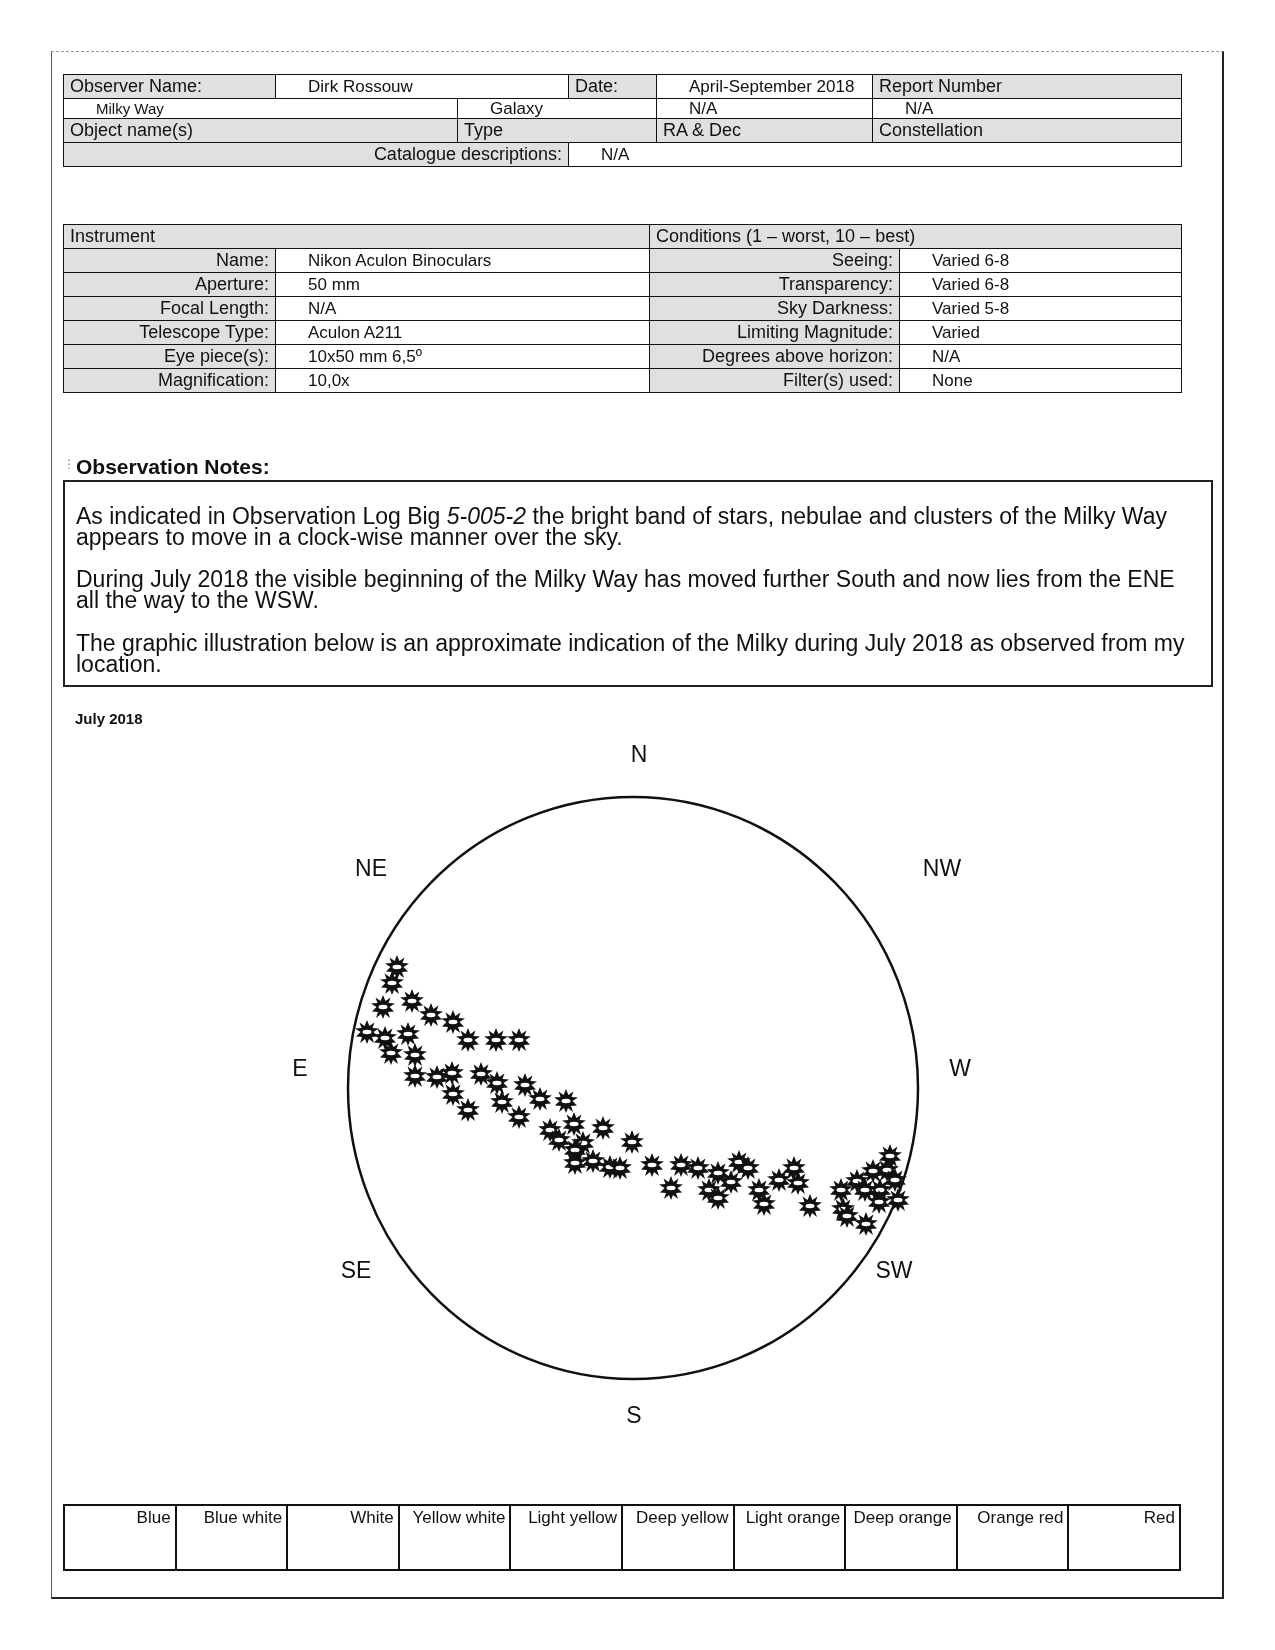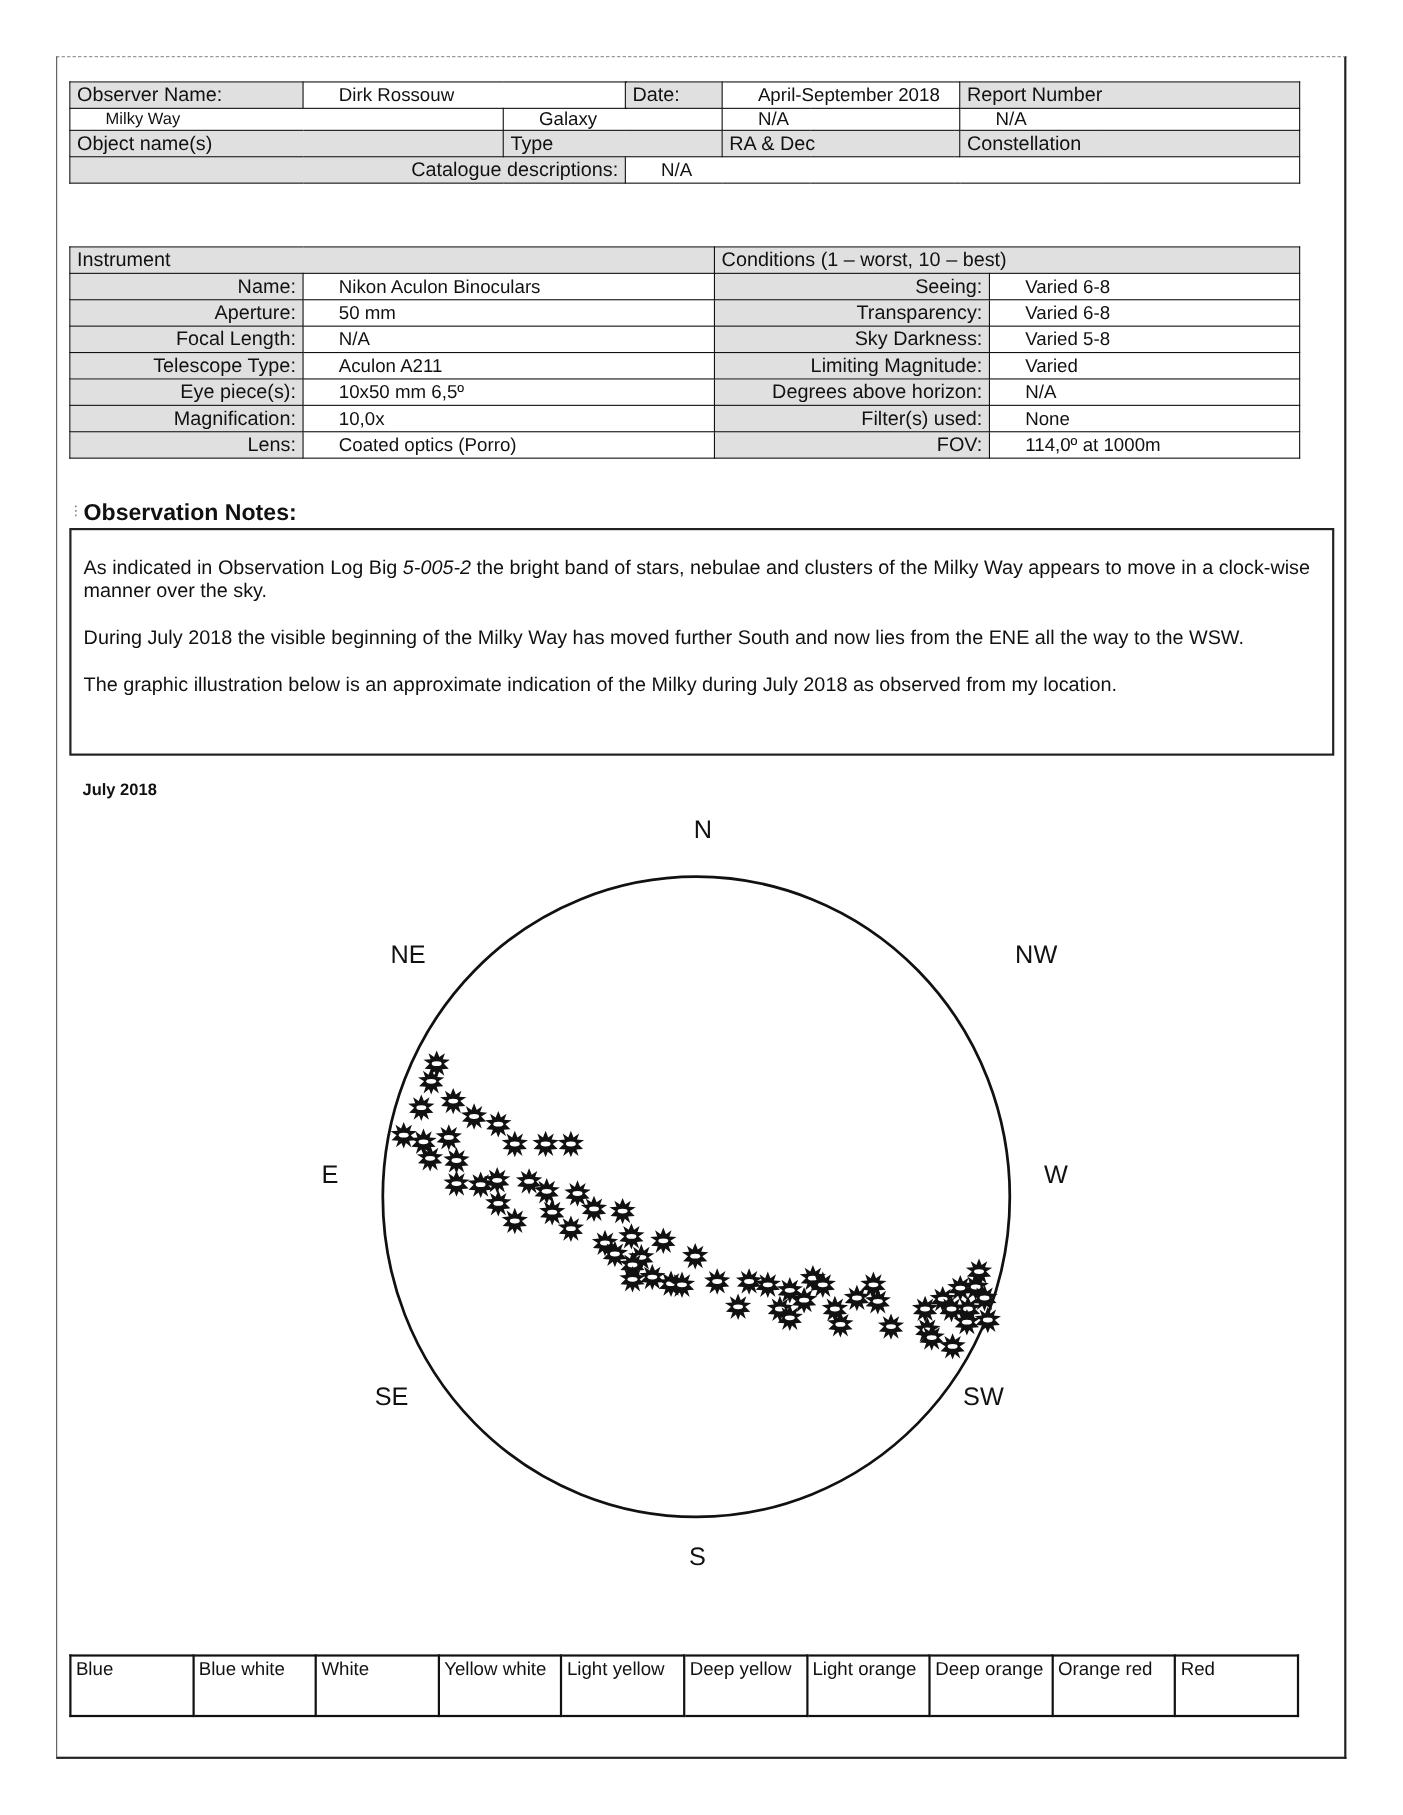--- a/index.html
+++ b/index.html
@@ -11,28 +11,28 @@
   .val{background:#fff;font-size:17px;padding-left:32px;}
   .c{}
   .r{text-align:right;}
   .small{font-size:15px;}
   #hdr{left:63px;top:74px;width:1118px;}
   #hdr td{height:23px;line-height:23px;}
   #inst{left:63px;top:224px;width:1118px;}
   #inst td{height:23px;line-height:23px;}
   .notes-title{position:absolute;left:76px;top:455px;font-size:21px;font-weight:bold;}
   .notes-title .anchor{position:absolute;left:-13px;top:2px;font-size:12px;color:#777;font-weight:normal;}
-  .notes-box{position:absolute;left:63px;top:480px;width:1150px;height:207px;border:2px solid #222;box-sizing:border-box;padding:24px 10px 0 11px;font-size:18px;line-height:21px;}
+  .notes-box{position:absolute;left:63px;top:480px;width:1150px;height:207px;border:2px solid #222;box-sizing:border-box;padding:24px 10px 0 11px;font-size:23px;line-height:21px;}
   .notes-box p{margin:0 0 22px 0;}
   .notes-box p.first{margin-bottom:21px;}
   .chart-title{position:absolute;left:75px;top:710px;font-size:15px;font-weight:bold;}
   svg.sky{position:absolute;left:0;top:0;}
   .dir{position:absolute;font-size:23px;transform:translate(-50%,-50%);}
   #legend{left:63px;top:1504px;width:1118px;}
-  #legend td{height:44px;line-height:20px;vertical-align:top;text-align:left;white-space:normal;font-size:17px;padding:2px 4px 7px;border:2px solid #111;}
+  #legend td{height:44px;line-height:20px;vertical-align:top;text-align:right;white-space:normal;font-size:17px;padding:2px 4px 17px;border:2px solid #111;}
 </style>
 </head>
 <body>
 
 <div class="page"></div>
 
 <table id="hdr">
   <colgroup>
     <col style="width:212px">
       <col style="width:182px">
@@ -112,26 +112,20 @@
     <td class="lbl r">Eye piece(s):</td>
     <td class="val">10x50 mm 6,5º</td>
     <td class="lbl r">Degrees above horizon:</td>
     <td class="val">N/A</td>
   </tr>
   <tr>
     <td class="lbl r">Magnification:</td>
     <td class="val">10,0x</td>
     <td class="lbl r">Filter(s) used:</td>
     <td class="val">None</td>
-  </tr>
-  <tr>
-    <td class="lbl r">Lens:</td>
-    <td class="val">Coated optics (Porro)</td>
-    <td class="lbl r">FOV:</td>
-    <td class="val">114,0º at 1000m</td>
   </tr>
 </tbody>
   </table>
 
 <div class="notes-title">
   <span class="anchor">⋮</span>
   <span>Observation Notes:</span>
 </div>
 <div class="notes-box">
   <p class="first"><span>As indicated in Observation Log Big </span><i>5-005-2</i><span> the bright band of stars, nebulae and clusters of the Milky Way appears to move in a clock-wise manner over the sky.</span></p>

